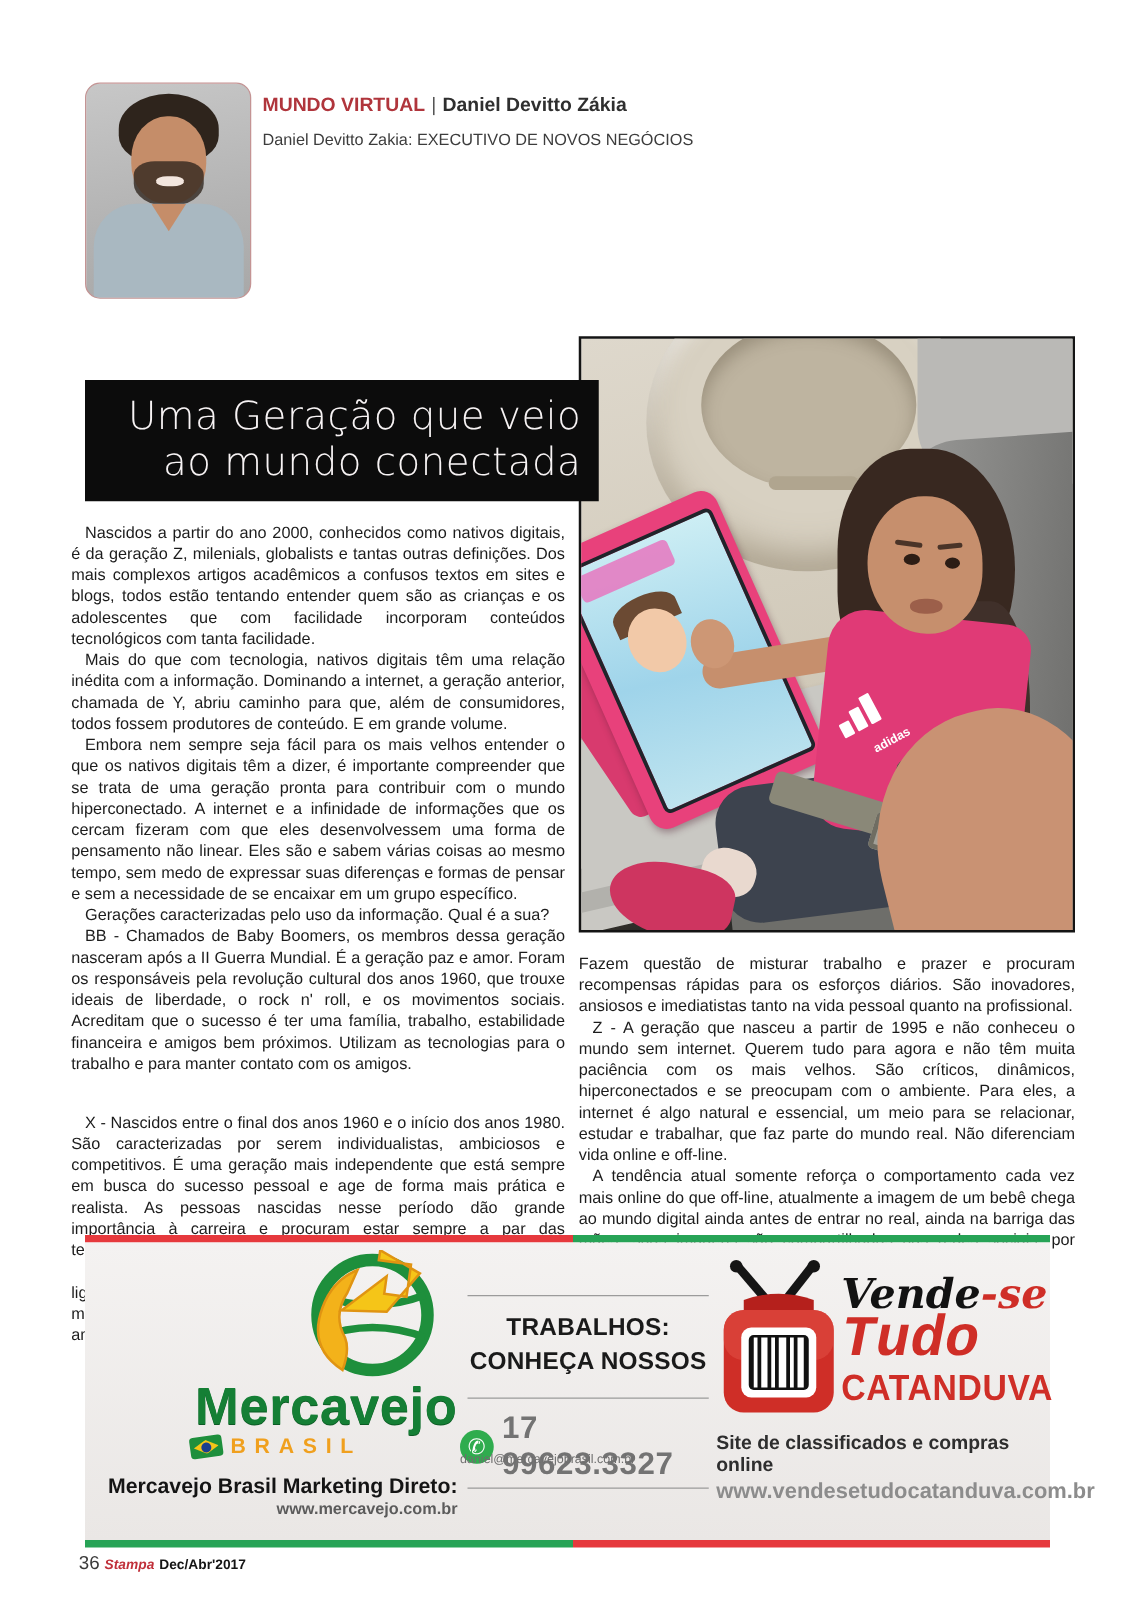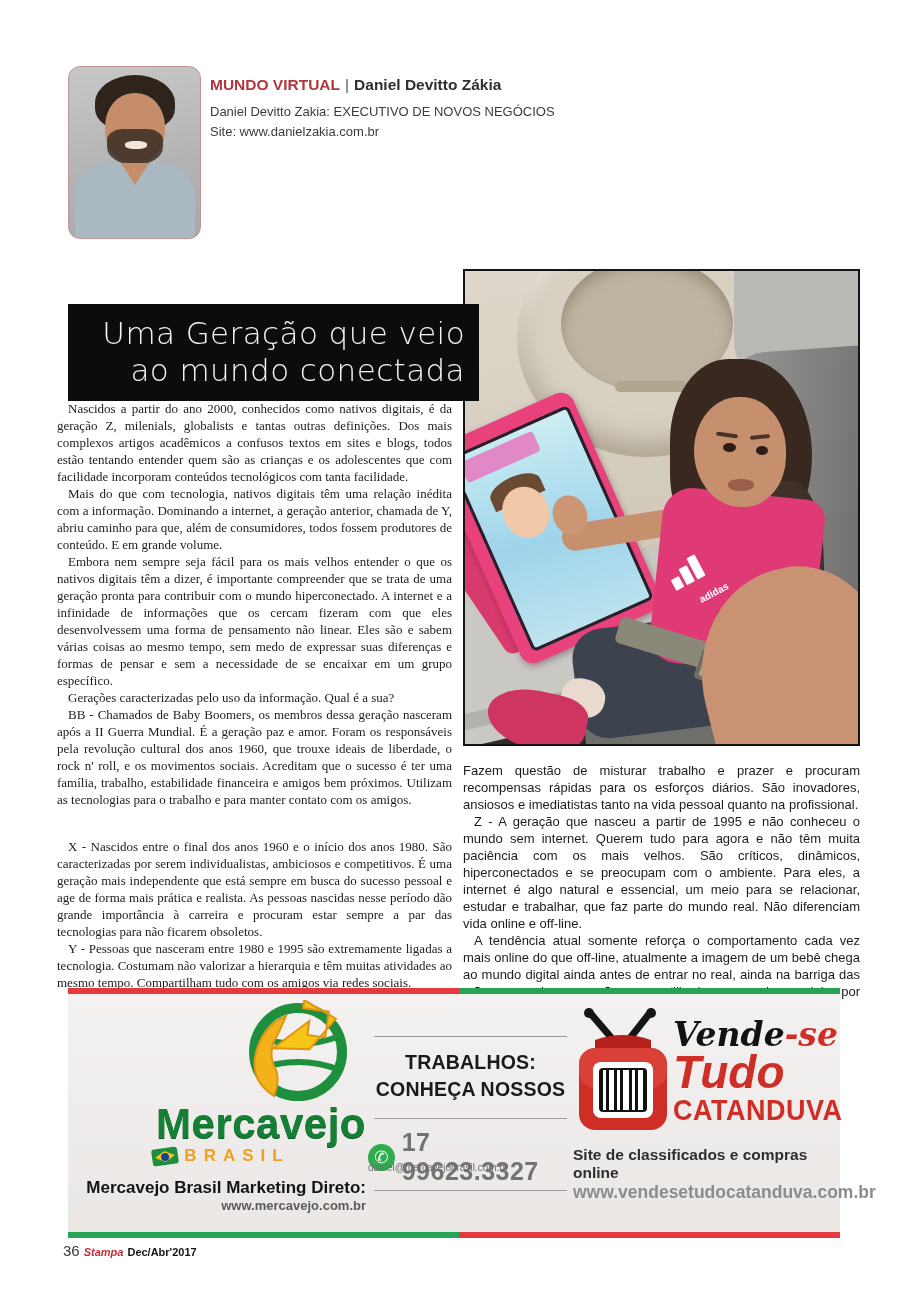--- a/index.html
+++ b/index.html
@@ -82,21 +82,21 @@
   .girl-hand2{right:56px;bottom:58px;width:84px;height:50px;border-radius:50%;background:#c68f6d;transform:rotate(-12deg);}
   .adult-leg{right:-34px;bottom:-44px;width:190px;height:220px;border-radius:52% 44% 0 0;background:#c99273;transform:rotate(-14deg);}
   .floor{left:-12px;bottom:-26px;width:280px;height:86px;background:#2b2b28;transform:rotate(-5deg);}
   .seat-cushion{left:120px;bottom:-18px;width:260px;height:70px;background:#6e6e6a;transform:rotate(-6deg);border-radius:20px;}
 
   
   .col{position:absolute;}
   .col p{margin:0;text-indent:11px;text-align:justify;font-size:13px;line-height:17px;color:#1c1c1c;}
   .col p.gap{margin-top:30px;}
   .col p.noindent{text-indent:0;}
-  .col-left{left:57px;top:400px;width:395px;font-family:Liberation Serif, serif;}
+  .col-left{left:57px;top:417px;width:395px;}
   .col-right{left:463px;top:762px;width:397px;}
 
   
   .ad{position:absolute;left:68px;top:988px;width:772px;height:250px;}
   .stripe{position:absolute;left:0;right:0;height:6px;}
   .stripe.top{top:0;background:linear-gradient(to right,#e6393d 0 50.6%,#27a356 50.6%);}
   .stripe.bottom{bottom:0;background:linear-gradient(to right,#27a356 0 50.6%,#e6393d 50.6%);}
   .ad-body{position:absolute;top:6px;bottom:6px;left:0;right:0;background:linear-gradient(180deg,#f4f2f1,#eae7e5);}
 
   .ad-merc{position:absolute;left:8px;top:0;width:290px;height:100%;text-align:right;}
@@ -123,21 +123,21 @@
   .phone-num{font-size:25px;font-weight:bold;color:#737373;letter-spacing:.5px;}
   .contact-email{position:absolute;top:168px;left:0;width:100%;font-size:10px;color:#6e6e6e;}
 
   .ad-vende{position:absolute;left:505px;top:0;width:267px;height:100%;}
   .vende-cluster{display:flex;margin-top:14px;margin-left:2px;}
   .tv-icon{flex:0 0 auto;}
   .vende-words{margin-left:2px;margin-top:10px;line-height:1;}
   .vw1{font-family:"DejaVu Serif","Liberation Serif",serif;font-style:italic;font-weight:bold;
        font-size:33px;color:#121212;}
   .vw1 .suffix{color:#cf2e27;text-align:center;}
-  .vw2{font-family:Liberation Sans, sans-serif;font-style:italic;font-weight:bold;
+  .vw2{font-family:Liberation Mono, monospace;font-style:italic;font-weight:bold;
        font-size:46px;color:#cf2e27;margin-top:-2px;}
   .vw3{font-size:27px;font-weight:800;color:#cf2e27;letter-spacing:.5px;margin-top:2px;
        font-family:"Liberation Sans",sans-serif;transform:scaleY(1.08);transform-origin:left;}
   .vende-tag{margin-top:12px;font-size:15.5px;font-weight:bold;color:#2e2e2e;}
   .vende-url{font-size:17.5px;font-weight:bold;color:#8c8c8c;}
 
   
   .footer{position:absolute;left:63px;top:1242px;display:flex;align-items:baseline;gap:4px;}
   .footer .num{font-size:15px;color:#3a3a3a;}
   .footer .mag{font-size:11px;font-weight:bold;font-style:italic;color:#c0303a;}
@@ -154,21 +154,20 @@
     <div class="av-beard"></div>
     <div class="av-mouth"></div>
     <div class="av-shirt"></div>
     <div class="av-collar"></div>
   </div>
   <div class="byline">
     <div class="byline-top">
       <span class="section">MUNDO VIRTUAL</span><span class="pipe">|</span><span class="author">Daniel Devitto Zákia</span>
     </div>
     <div class="byline-sub">Daniel Devitto Zakia: EXECUTIVO DE NOVOS NEGÓCIOS</div>
-    <div class="byline-sub2">Site: www.danielzakia.com.br</div>
   </div>
 
   <div class="title-block">
     <div>Uma Geração que veio</div>
     <div>ao mundo conectada</div>
   </div>
 
   <div class="photo">
     <div class="win-outer"></div>
     <div class="win-inner"></div>

